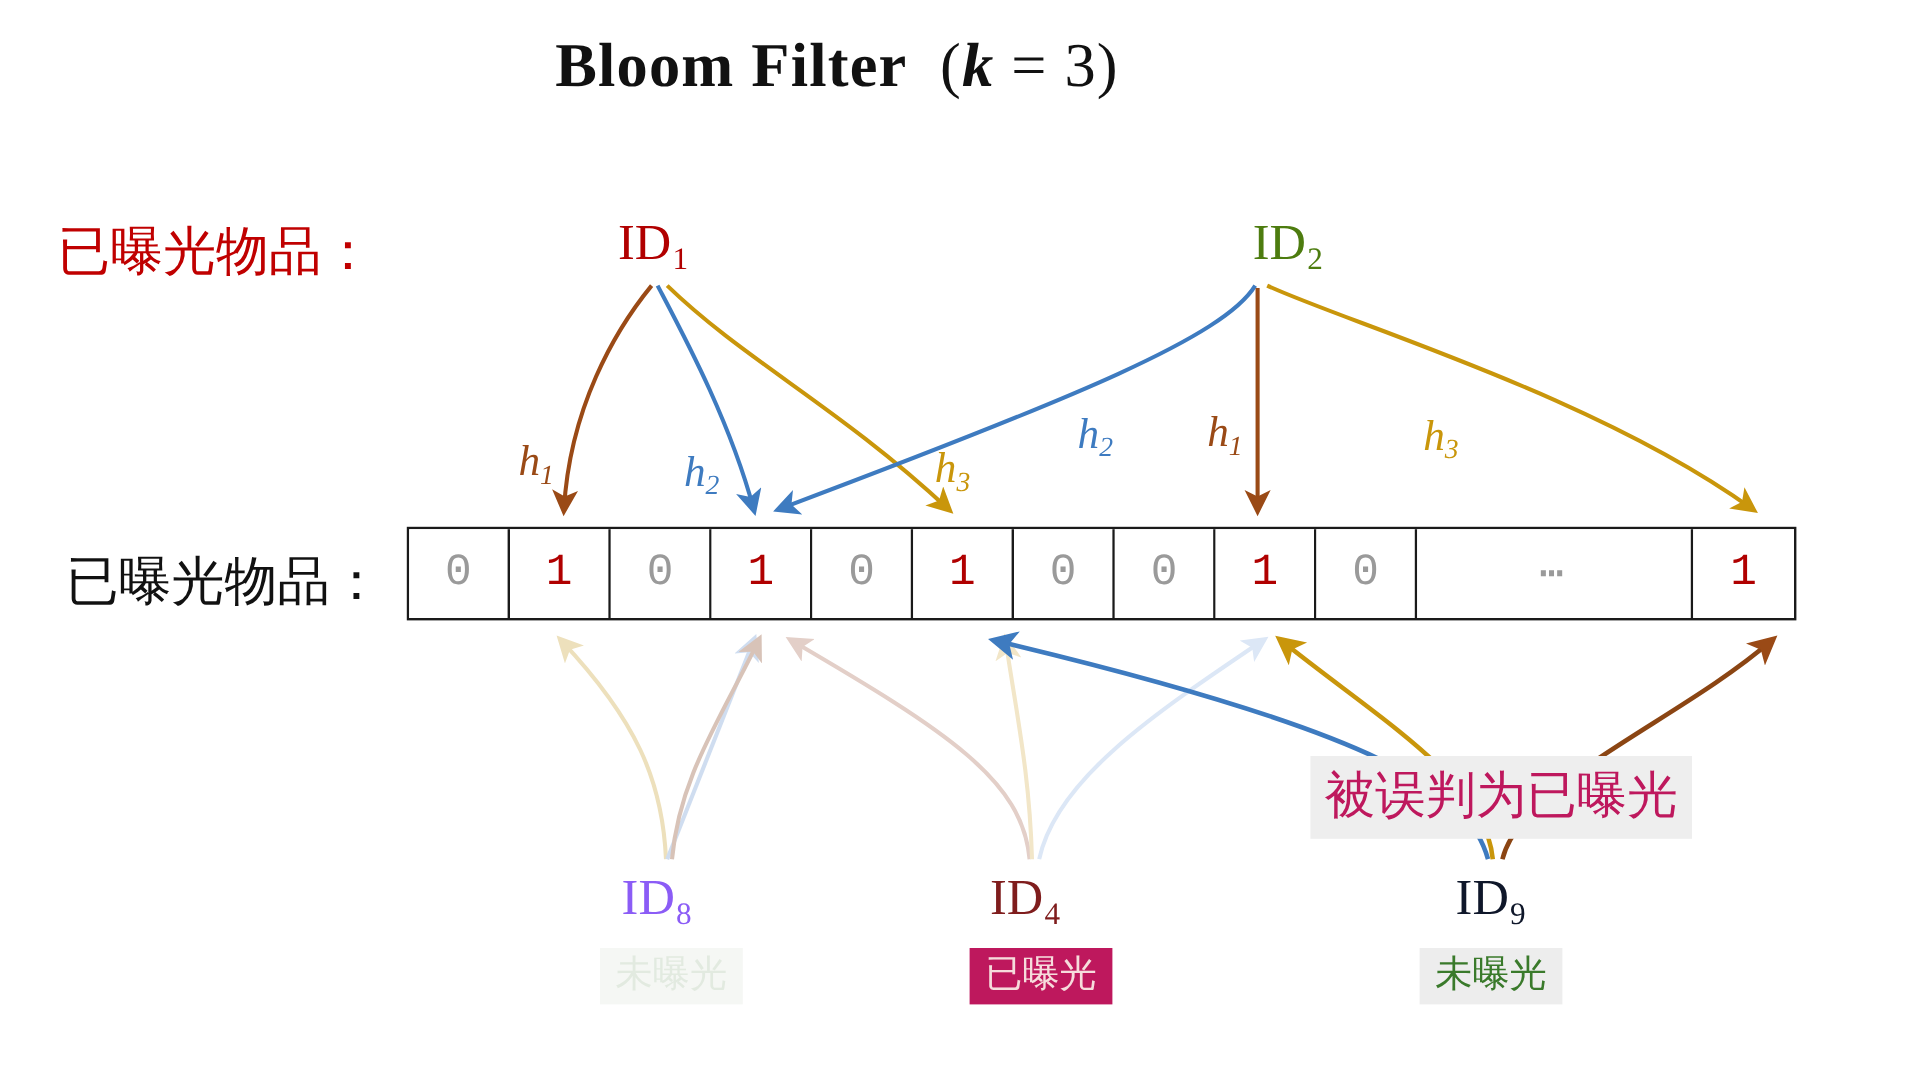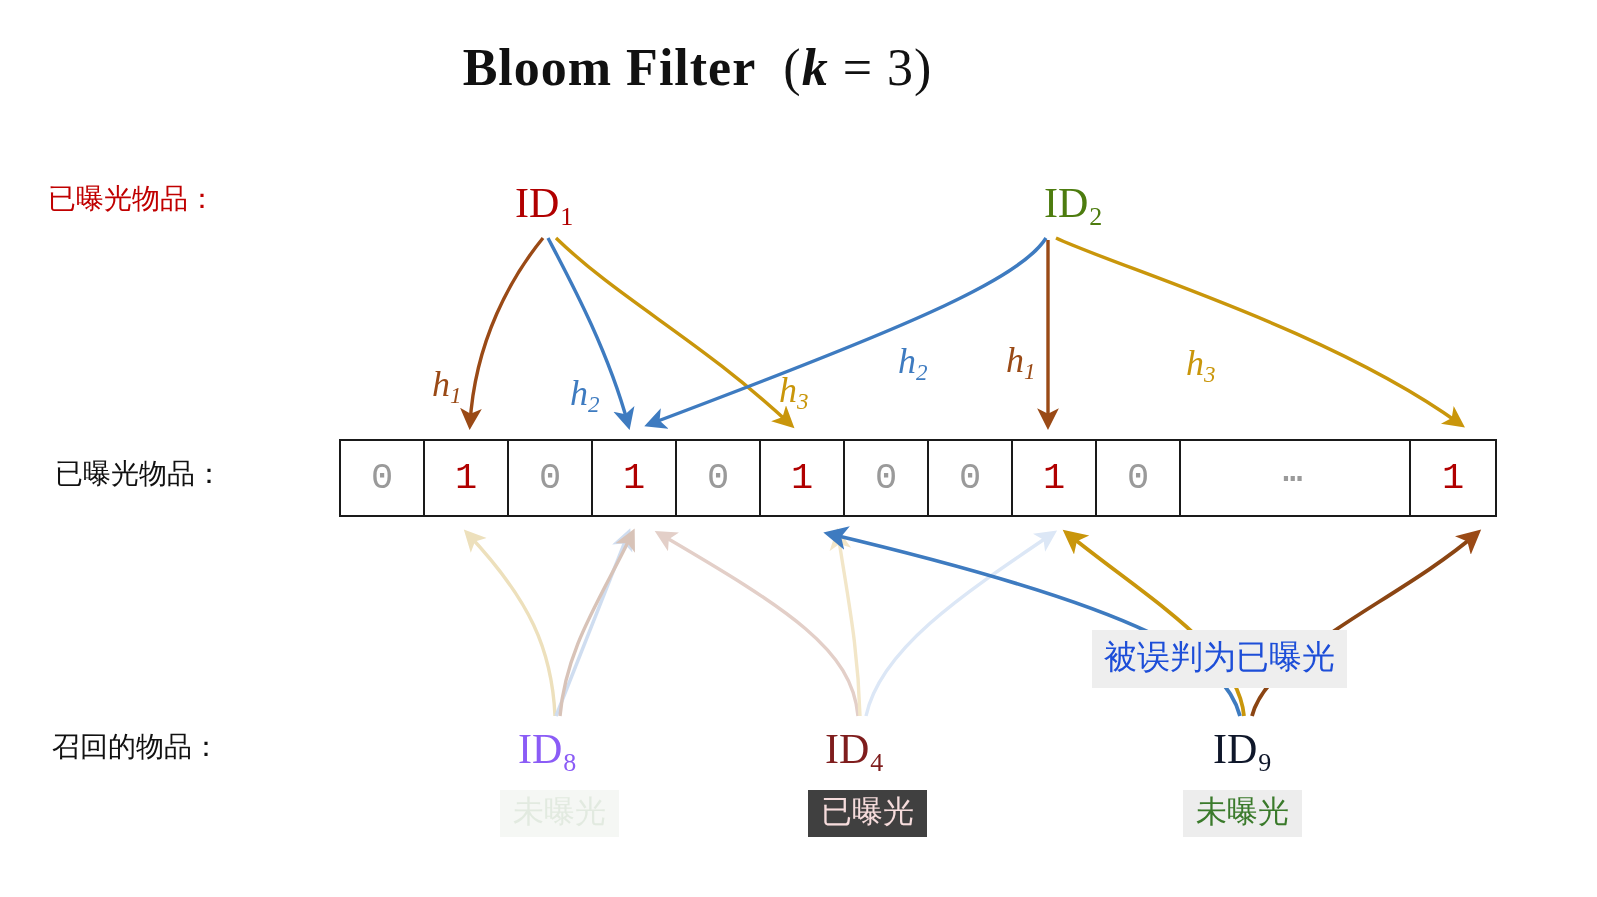--- a/index.html
+++ b/index.html
@@ -6,35 +6,35 @@
   body{
     width:1597px;height:897px;
     background:#ffffff;
     font-family:"Liberation Sans", sans-serif;
     overflow:hidden;
     position:relative;
   }
   #stage{position:absolute;left:0;top:0;width:1597px;height:897px;}
 
   .title{
-    position:absolute;left:0;top:38px;width:1395px;
+    position:absolute;left:0;top:26px;width:1395px;
     text-align:center;
     font-family:"Liberation Serif", serif;
     font-weight:bold;
     font-size:52px;
     color:#111111;
     letter-spacing:1px;
   }
   .title .k-italic{font-style:italic;font-weight:bold;}
   .title .paren{font-weight:normal;}
 
   .row-label{
     position:absolute;
     font-family:"Liberation Sans", sans-serif;
-    font-size:28px;
+    font-size:44px;
     white-space:nowrap;
     text-align:right;
   }
   #label-exposed{left:48px;top:180px;color:#C00000;}
   #label-bitvector{left:55px;top:455px;color:#111111;}
   #label-recall{left:52px;top:728px;color:#111111;}
 
   
   .id-token{
     position:absolute;
@@ -93,29 +93,29 @@
   
   .badge{
     position:absolute;
     font-family:"Liberation Sans", sans-serif;
     font-size:31px;
     padding:4px 13px 7px 13px;
     white-space:nowrap;
     line-height:1.15;
   }
   #badge-id8{left:500px;top:790px;background:#F5F7F4;color:#E2EAE0;}
-  #badge-id4{left:808px;top:790px;background:#404040;color:#F6DCDC;}
+  #badge-id4{left:808px;top:790px;background:#be185d;color:#F6DCDC;}
   #badge-id9{left:1183px;top:790px;background:#EDEDED;color:#3A7A2B;}
 
   #false-positive-note{
     position:absolute;left:1092px;top:630px;
     background:#EEEEEE;
-    color:#1d4ed8;
-    font-family:"Liberation Sans", sans-serif;
-    font-size:33px;
+    color:#be185d;
+    font-family:"Liberation Sans", sans-serif;
+    font-size:42px;
     padding:5px 12px 8px 12px;
     white-space:nowrap;
     z-index:6;
   }
 
   svg.arrows{position:absolute;left:0;top:0;width:1597px;height:897px;pointer-events:none;}
   #arrows-top{z-index:2;}
   #arrows-bottom{z-index:3;}
 </style>
 </head>
@@ -123,21 +123,20 @@
 
 <div id="stage">
 
   <div class="title">
     <span>Bloom Filter</span>
     <span class="paren">&nbsp;</span><span class="paren">(</span><span class="k-italic">k</span><span class="paren"> = </span><span class="paren">3</span><span class="paren">)</span>
   </div>
 
   <div class="row-label" id="label-exposed">已曝光物品：</div>
   <div class="row-label" id="label-bitvector">已曝光物品：</div>
-  <div class="row-label" id="label-recall">召回的物品：</div>
 
   <svg class="arrows" id="arrows-top">
     <defs>
       <marker id="ah-brown" markerWidth="7" markerHeight="7" refX="4.6" refY="3.2" orient="auto">
         <path d="M0,0 L6.4,3.2 L0,6.4 L1.6,3.2 z" fill="#9A4A16"></path>
       </marker>
       <marker id="ah-blue" markerWidth="7" markerHeight="7" refX="4.6" refY="3.2" orient="auto">
         <path d="M0,0 L6.4,3.2 L0,6.4 L1.6,3.2 z" fill="#3E7BC0"></path>
       </marker>
       <marker id="ah-gold" markerWidth="7" markerHeight="7" refX="4.6" refY="3.2" orient="auto">

